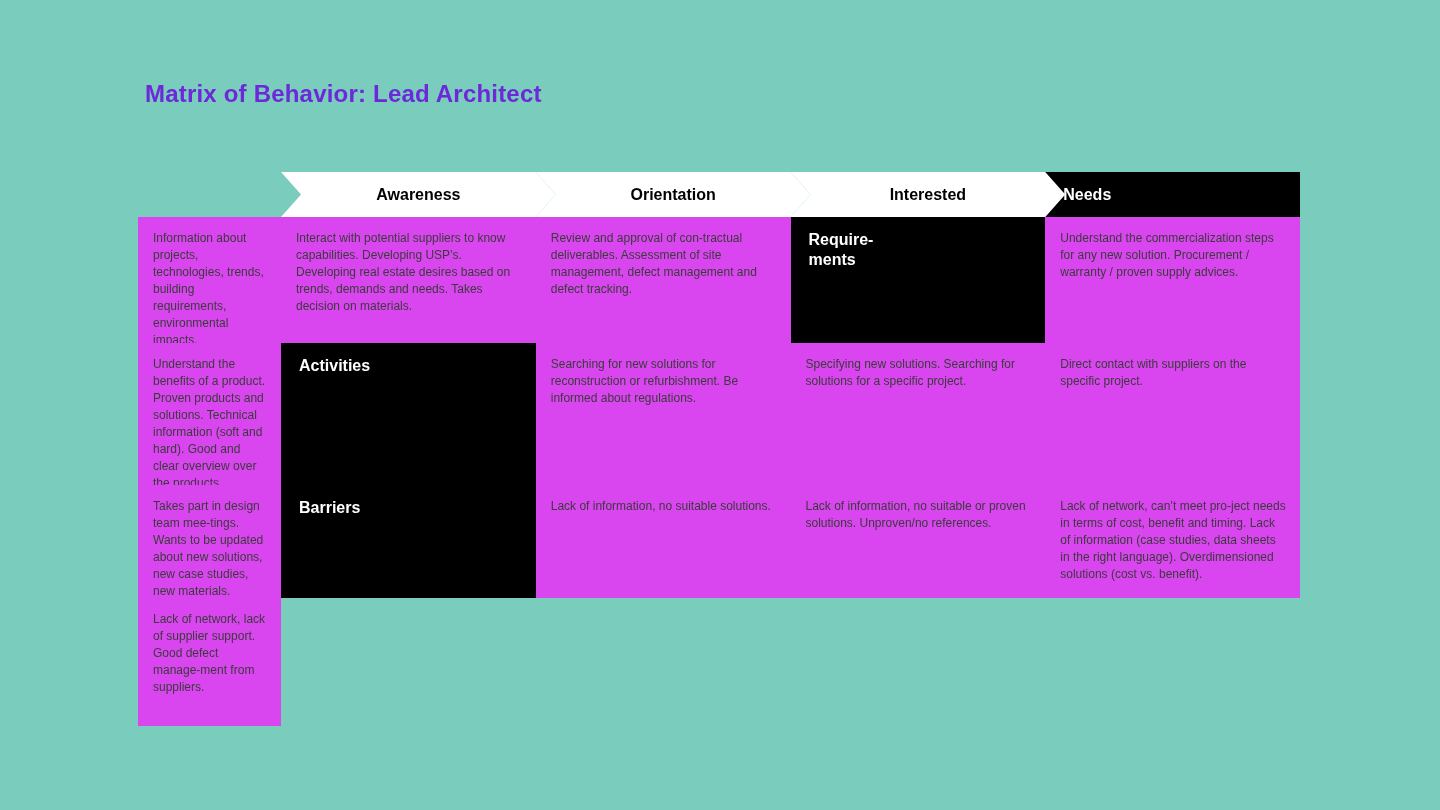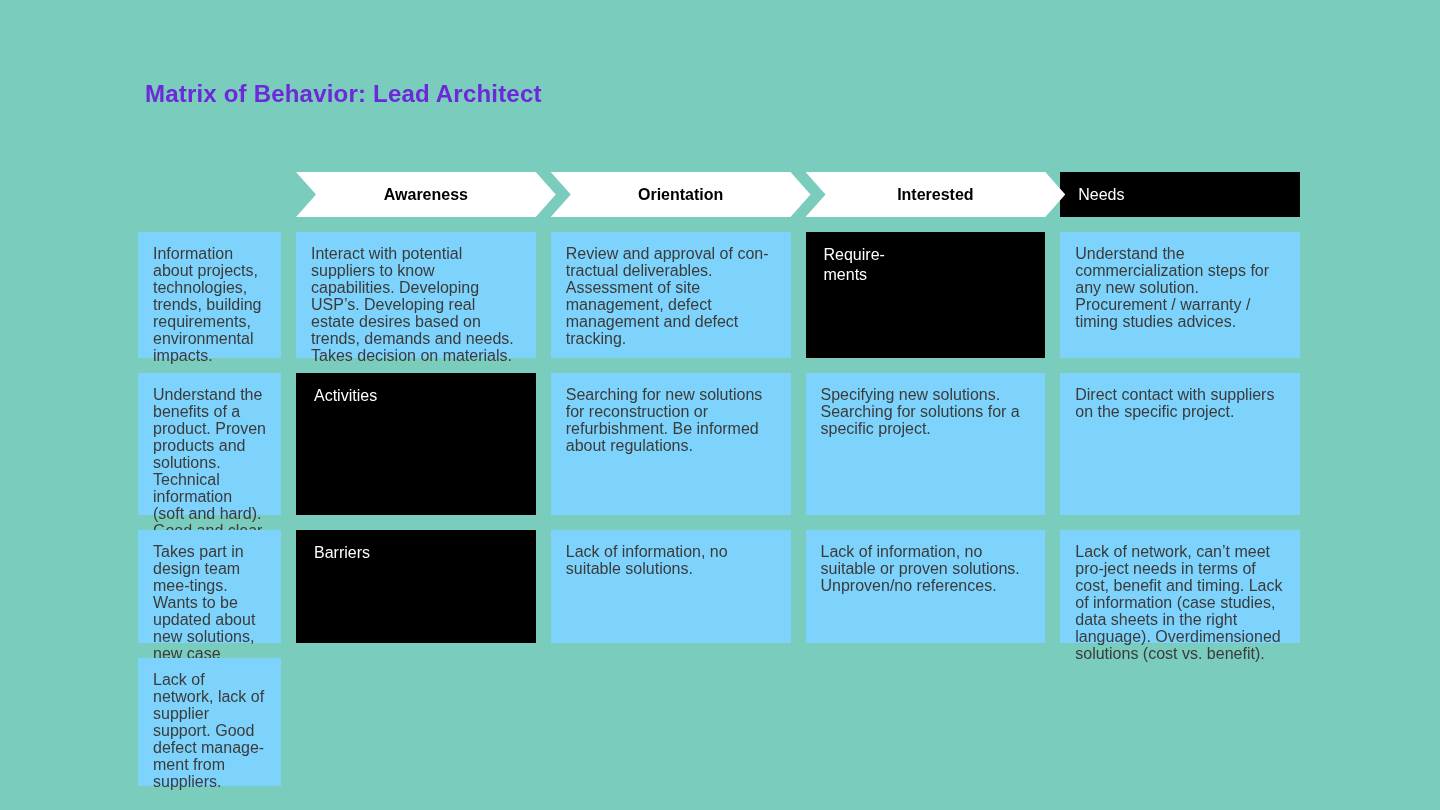--- a/index.html
+++ b/index.html
@@ -25,51 +25,51 @@
     letter-spacing: 0.2px;
   }
   .matrix {
     position: absolute;
     left: 138px;
     top: 172px;
     width: 1162px;
     display: grid;
     grid-template-columns: 143px repeat(4, 1fr);
     grid-template-rows: 45px 126px 142px 113px 128px;
-    gap: 15px;
+    gap: 0;
   }
   .corner {
     
   }
   .arrow {
     position: relative;
     width: calc(100% + 20px);
     background: #ffffff;
     clip-path: polygon(20px 50%, 0 0, calc(100% - 20px) 0, 100% 50%, calc(100% - 20px) 100%, 0 100%);
     display: flex;
     align-items: center;
     justify-content: center;
     font-size: 16px;
     font-weight: bold;
     color: #000000;
   }
   .row-label {
     background: #000000;
     color: #ffffff;
     font-size: 16px;
-    font-weight: normal;
+    font-weight: bold;
     padding: 13px 10px 0 18px;
     box-sizing: border-box;
     white-space: pre-line;
     line-height: 20px;
   }
   .cell {
-    background: #7dd3fc;
+    background: #d946ef;
     color: #3b3b3b;
-    font-size: 16px;
+    font-size: 12px;
     line-height: 17px;
     padding: 13px 14px 10px 15px;
     box-sizing: border-box;
   }
 </style>
 </head>
 <body>
 
 <h1 class="page-title">Matrix of Behavior: Lead Architect</h1>
 
@@ -80,21 +80,21 @@
   <div class="arrow">Orientation</div>
   <div class="arrow">Interested</div>
 
   <div class="row-label">Needs</div>
   <div class="cell">Information about projects, technologies, trends, building requirements, environmental impacts.</div>
   <div class="cell">Interact with potential suppliers to know capabilities. Developing USP’s. Developing real estate desires based on trends, demands and needs. Takes decision on materials.</div>
   <div class="cell">Review and approval of con-tractual deliverables. Assessment of site management, defect management and defect tracking.</div>
 
   <div class="row-label">Require-
 ments</div>
-  <div class="cell">Understand the commercialization steps for any new solution. Procurement / warranty / timing studies advices.</div>
+  <div class="cell">Understand the commercialization steps for any new solution. Procurement / warranty / proven supply advices.</div>
   <div class="cell">Understand the benefits of a product. Proven products and solutions. Technical information (soft and hard). Good and clear overview over the products, benefits and features.</div>
 
   <div class="row-label">Activities</div>
   <div class="cell">Searching for new solutions for reconstruction or refurbishment. Be informed about regulations.</div>
   <div class="cell">Specifying new solutions. Searching for solutions for a specific project.</div>
   <div class="cell">Direct contact with suppliers on the specific project.</div>
   <div class="cell">Takes part in design team mee-tings. Wants to be updated about new solutions, new case studies, new materials.</div>
 
   <div class="row-label">Barriers</div>
   <div class="cell">Lack of information, no suitable solutions.</div>

